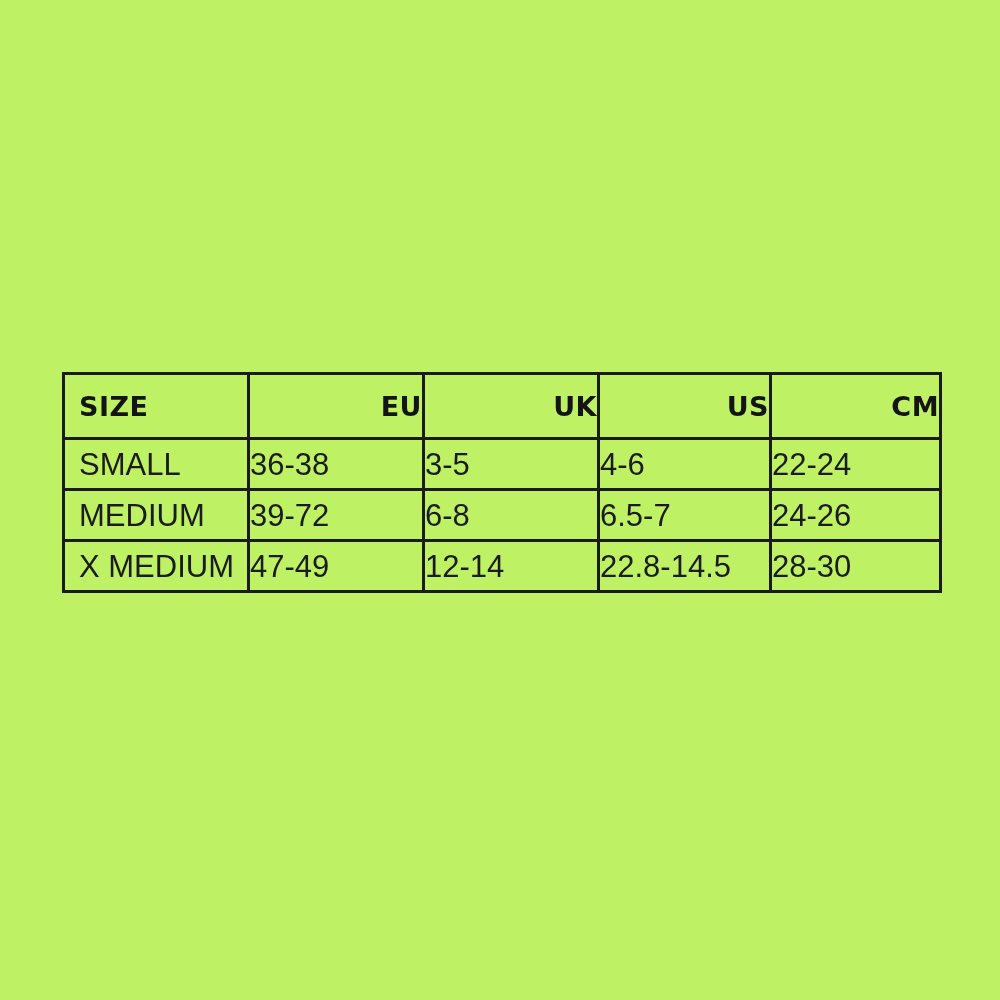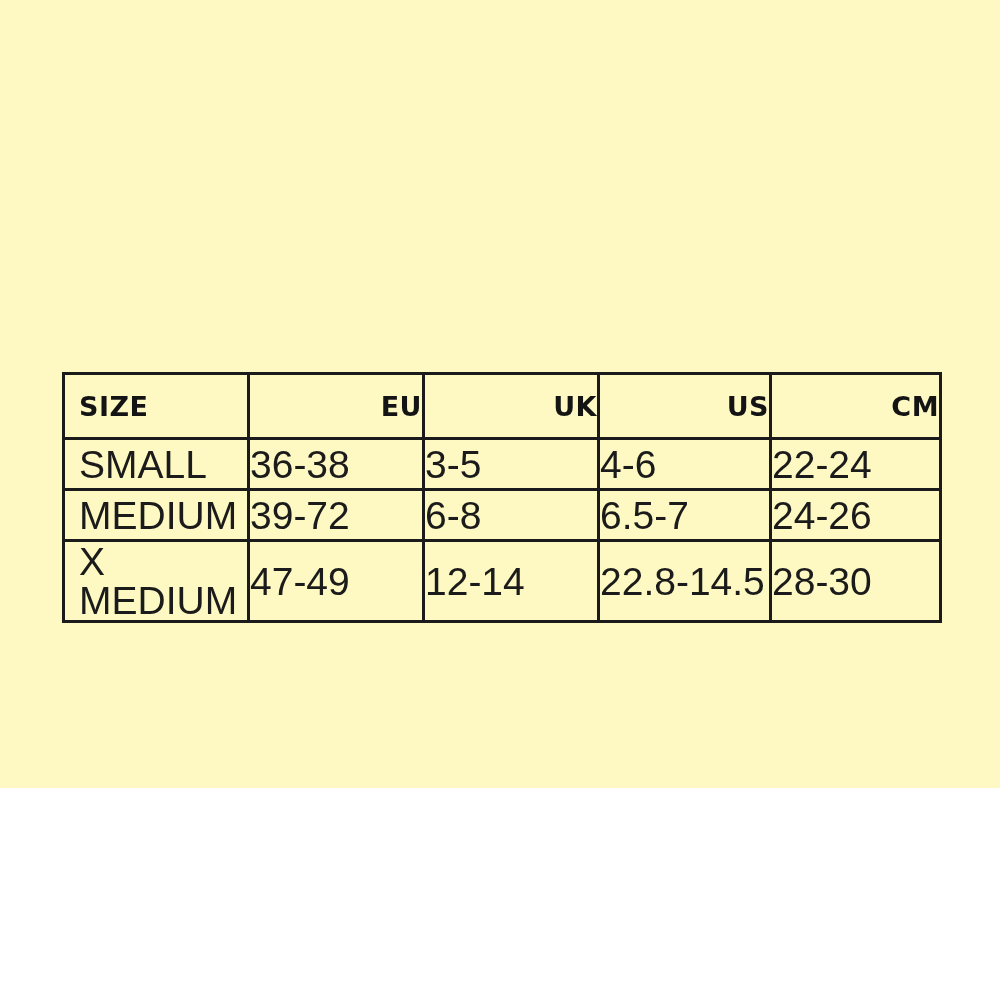--- a/index.html
+++ b/index.html
@@ -10,22 +10,22 @@
   body {
     width: 1000px;
     height: 1000px;
     font-family: "Liberation Sans", sans-serif;
     color: #1a1a1a;
     overflow: hidden;
   }
   .page {
     position: relative;
     width: 1000px;
-    height: 788px;
-    background: #fef9c3;
+    height: 1000px;
+    background: #bef264;
   }
   .size-chart {
     position: absolute;
     left: 62px;
     top: 372px;
     width: 877px;
     border-collapse: collapse;
     table-layout: fixed;
   }
   .size-chart td, .size-chart th {
@@ -60,21 +60,21 @@
   }
   .head-row th.ctr {
     text-align: right;
   }
 
   .body-row td {
     height: 48px;
     vertical-align: middle;
   }
   .cell-text {
-    font-size: 39px;
+    font-size: 31px;
     font-weight: 400;
     color: #1b1b1b;
     display: block;
     line-height: 1;
     font-family: "Liberation Sans", sans-serif;
   }
   .body-row td.first {
     text-align: left;
   }
   .body-row td.first .cell-text {

